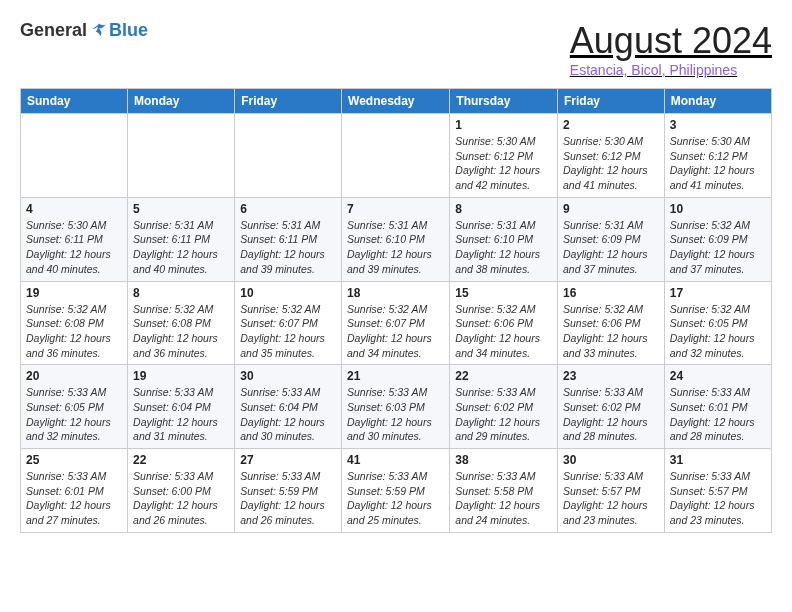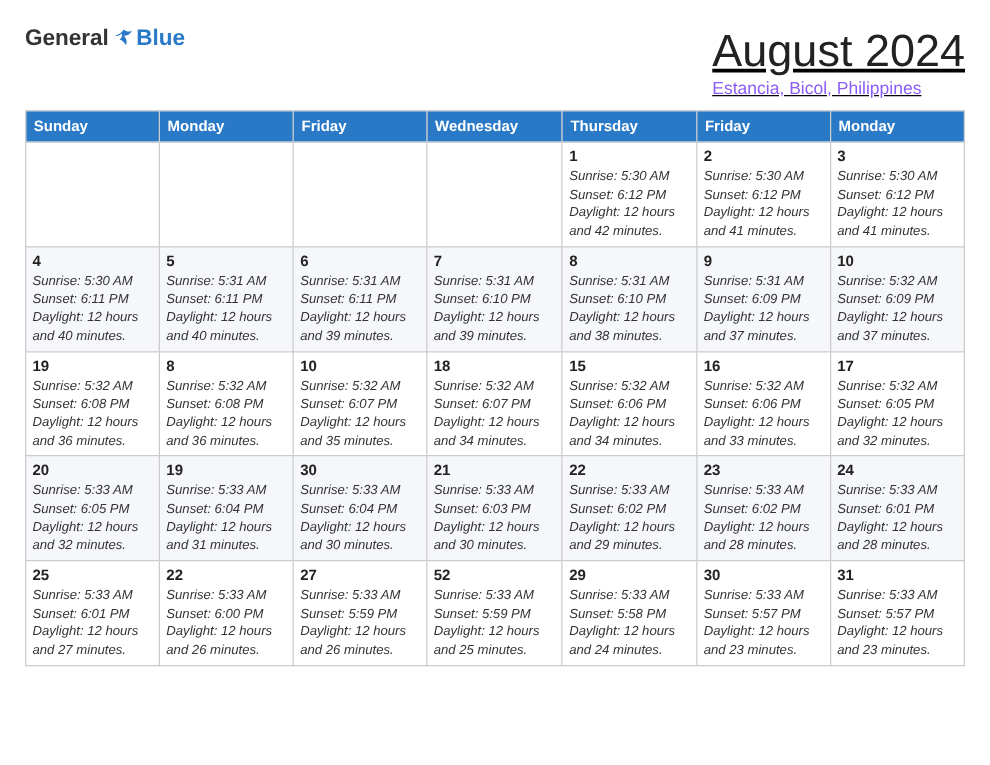--- a/index.html
+++ b/index.html
@@ -236,25 +236,25 @@
         </td>
         <td>
           <div class="day-num">22</div>
           <div class="day-info">Sunrise: 5:33 AM<br>Sunset: 6:00 PM<br>Daylight: 12 hours and 26 minutes.</div>
         </td>
         <td>
           <div class="day-num">27</div>
           <div class="day-info">Sunrise: 5:33 AM<br>Sunset: 5:59 PM<br>Daylight: 12 hours and 26 minutes.</div>
         </td>
         <td>
-          <div class="day-num">52</div>
+          <div class="day-num">41</div>
           <div class="day-info">Sunrise: 5:33 AM<br>Sunset: 5:59 PM<br>Daylight: 12 hours and 25 minutes.</div>
         </td>
         <td>
-          <div class="day-num">29</div>
+          <div class="day-num">38</div>
           <div class="day-info">Sunrise: 5:33 AM<br>Sunset: 5:58 PM<br>Daylight: 12 hours and 24 minutes.</div>
         </td>
         <td>
           <div class="day-num">30</div>
           <div class="day-info">Sunrise: 5:33 AM<br>Sunset: 5:57 PM<br>Daylight: 12 hours and 23 minutes.</div>
         </td>
         <td>
           <div class="day-num">31</div>
           <div class="day-info">Sunrise: 5:33 AM<br>Sunset: 5:57 PM<br>Daylight: 12 hours and 23 minutes.</div>
         </td>

